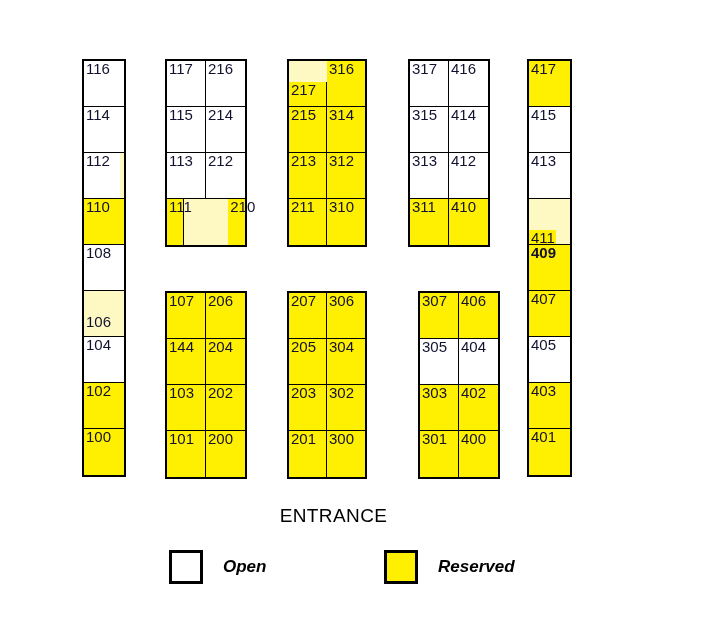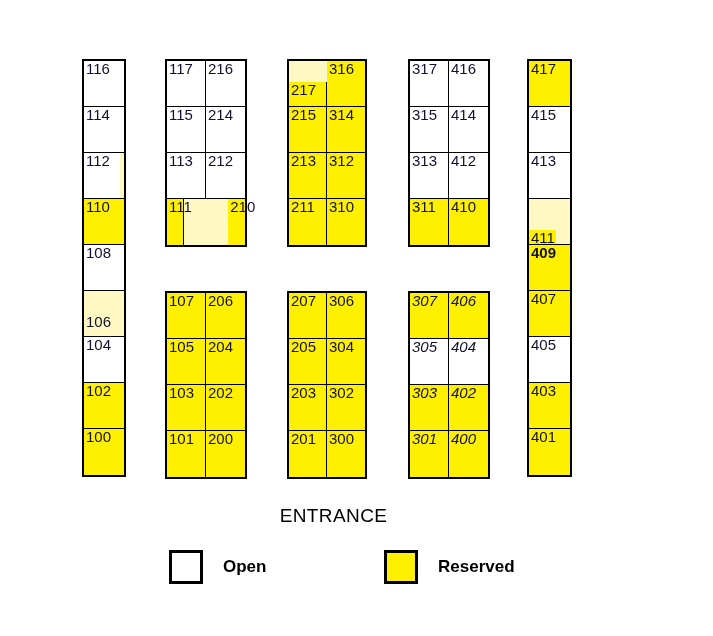--- a/index.html
+++ b/index.html
@@ -107,20 +107,21 @@
   }
   .legend-swatch.reserved {
     background: #ffef00;
   }
   .legend-text {
     margin-left: 20px;
     font-size: 17px;
     font-weight: bold;
     color: #000000;
     white-space: nowrap;
+    font-style: italic;
   }
   #legend-open  { left: 169px; top: 4px; }
   #legend-reserved { left: 384px; top: 4px; }
 </style>
 </head>
 <body>
 
 <div id="chart-root">
 
   <div id="seat-columns">
@@ -212,21 +213,21 @@
           <div class="seat-row" style="height: 46px;">
             <div class="seat-cell reserved" style="width: 39px;">
               <span class="seat-label">107</span>
             </div>
             <div class="seat-cell reserved" style="width: 39px;">
               <span class="seat-label">206</span>
             </div>
           </div>
           <div class="seat-row" style="height: 46px;">
             <div class="seat-cell reserved" style="width: 39px;">
-              <span class="seat-label">105</span>
+              <span class="seat-label">144</span>
             </div>
             <div class="seat-cell reserved" style="width: 39px;">
               <span class="seat-label">204</span>
             </div>
           </div>
           <div class="seat-row" style="height: 46px;">
             <div class="seat-cell reserved" style="width: 39px;">
               <span class="seat-label">103</span>
             </div>
             <div class="seat-cell reserved" style="width: 39px;">
@@ -341,21 +342,21 @@
           </div>
           <div class="seat-row" style="height: 46px;">
             <div class="seat-cell reserved" style="width: 39px;">
               <span class="seat-label">311</span>
             </div>
             <div class="seat-cell reserved" style="width: 39px;">
               <span class="seat-label">410</span>
             </div>
           </div>
         </div>
-        <div class="seat-block" style="top: 232px; left: 0px; width: 82px; height: 188px; font-style: italic;">
+        <div class="seat-block" style="top: 232px; left: 10px; width: 82px; height: 188px;">
           <div class="seat-row" style="height: 46px;">
             <div class="seat-cell reserved" style="width: 39px;">
               <span class="seat-label">307</span>
             </div>
             <div class="seat-cell reserved" style="width: 39px;">
               <span class="seat-label">406</span>
             </div>
           </div>
           <div class="seat-row" style="height: 46px;">
             <div class="seat-cell" style="width: 39px;">

